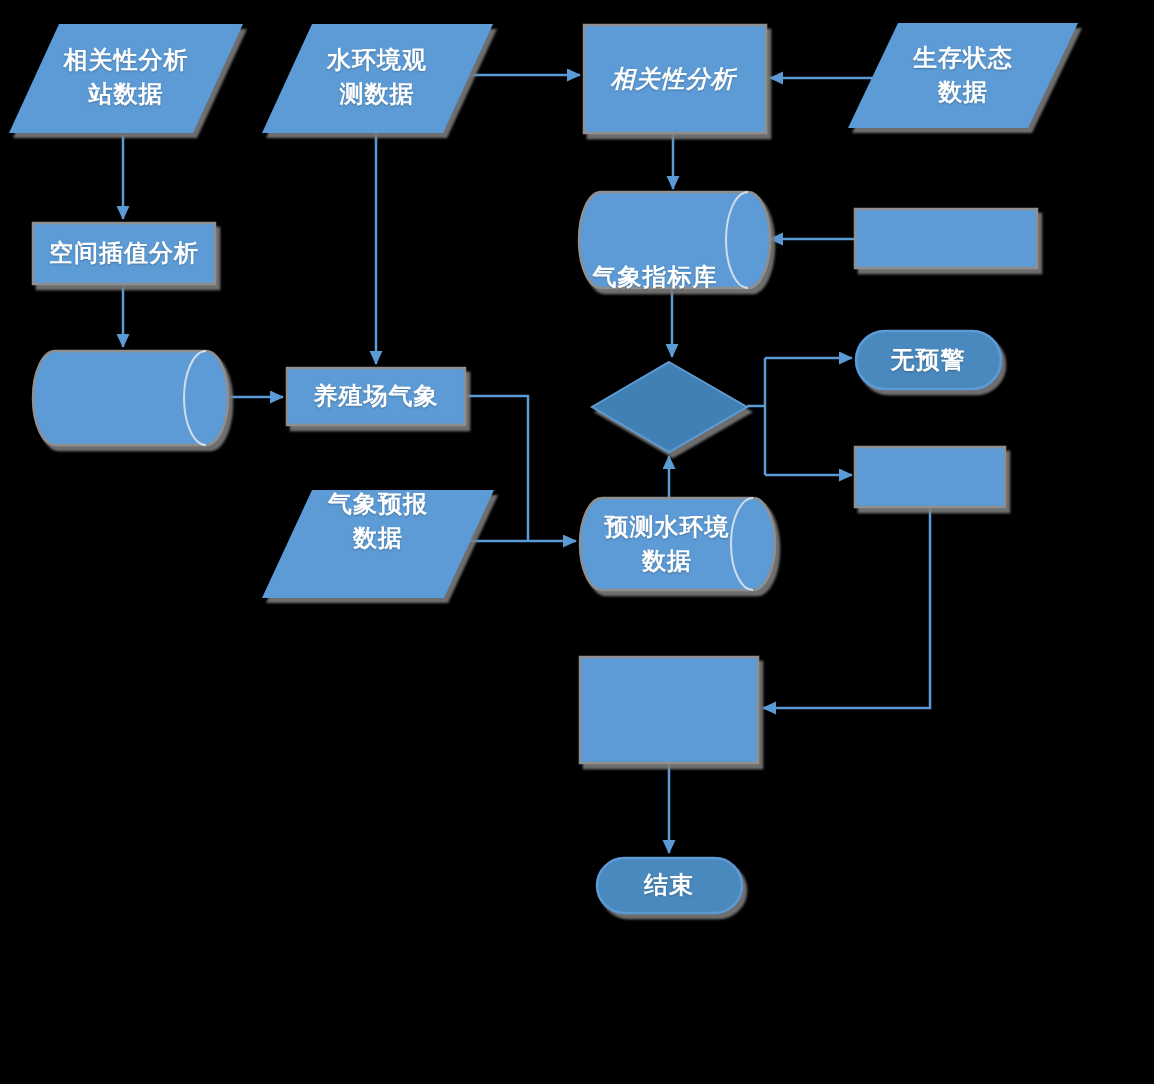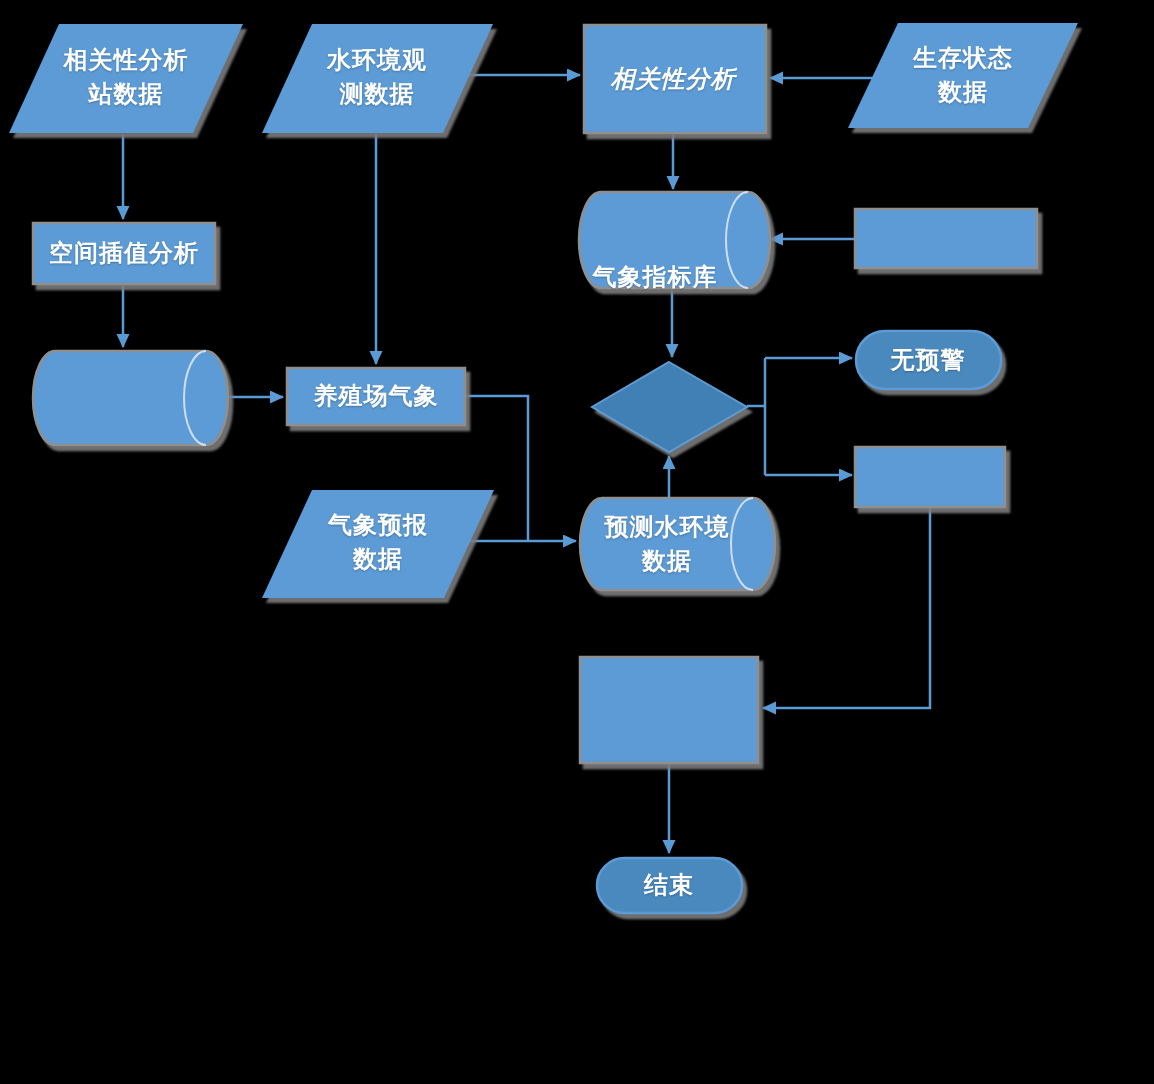--- a/index.html
+++ b/index.html
@@ -99,19 +99,19 @@
 站数据</div>
   <div class="label" style="left:267px;top:37px;width:220px;height:80px;">水环境观
 测数据</div>
   <div class="label" style="left:563px;top:59px;width:220px;height:40px;font-style:italic;">相关性分析</div>
   <div class="label" style="left:853px;top:35px;width:220px;height:80px;">生存状态
 数据</div>
   <div class="label" style="left:14px;top:233px;width:220px;height:40px;">空间插值分析</div>
   <div class="label" style="left:545px;top:220px;width:220px;height:40px;margin-top:37px;">气象指标库</div>
   <div class="label" style="left:266px;top:376px;width:220px;height:40px;">养殖场气象</div>
   <div class="label" style="left:818px;top:340px;width:220px;height:40px;">无预警</div>
-  <div class="label" style="left:268px;top:502px;width:220px;height:80px;">气象预报
+  <div class="label" style="left:268px;top:481px;width:220px;height:80px;">气象预报
 数据</div>
   <div class="label" style="left:557px;top:504px;width:220px;height:80px;">预测水环境
 数据</div>
   <div class="label" style="left:559px;top:865px;width:220px;height:40px;">结束</div>
 
 </div>
 
 </body></html>

